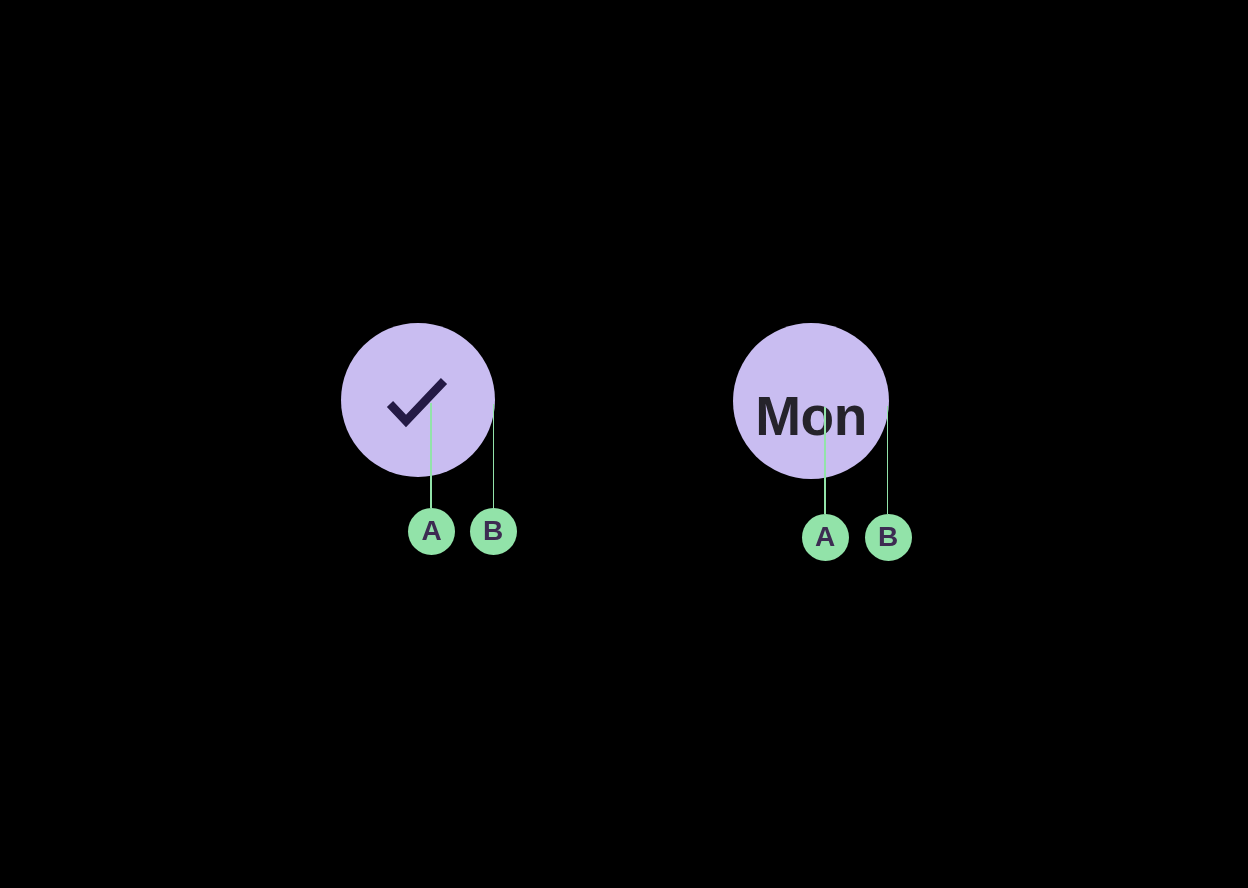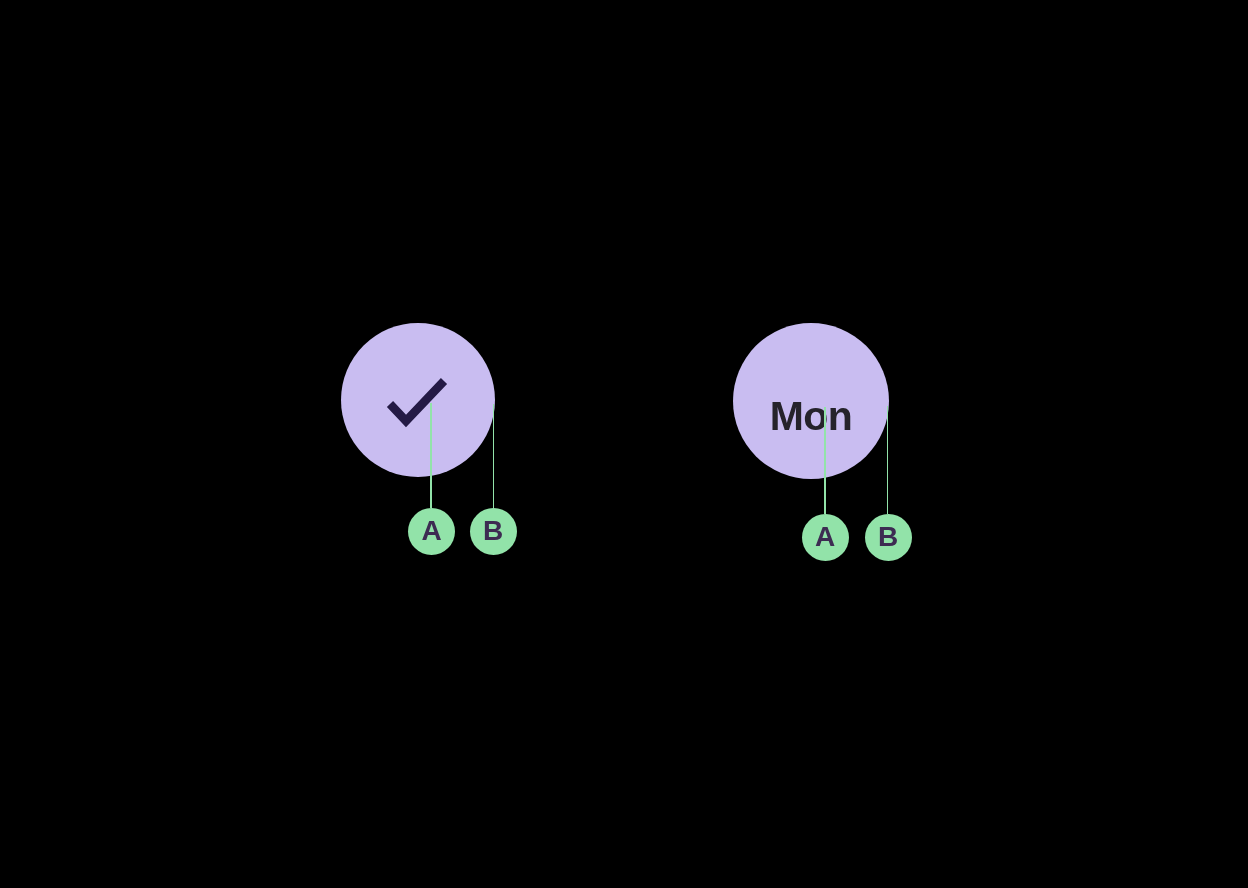--- a/index.html
+++ b/index.html
@@ -34,21 +34,21 @@
   .circle-right { left: 733px; top: 323px; width: 156px; height: 156px; }
   .check-svg { display: block; }
   .check-svg polyline {
     fill: none;
     stroke: var(--check-icon);
     stroke-width: 8.5;
     stroke-linecap: butt;
     stroke-linejoin: miter;
   }
   .day-label {
-    font-size: 41px;
+    font-size: 55px;
     font-weight: 700;
     letter-spacing: -0.5px;
     color: var(--day-label);
     line-height: 1;
     padding-bottom: 2px;
     margin-top: 33px;
   }
   .marker-line {
     position: absolute;
     width: 1.5px;

